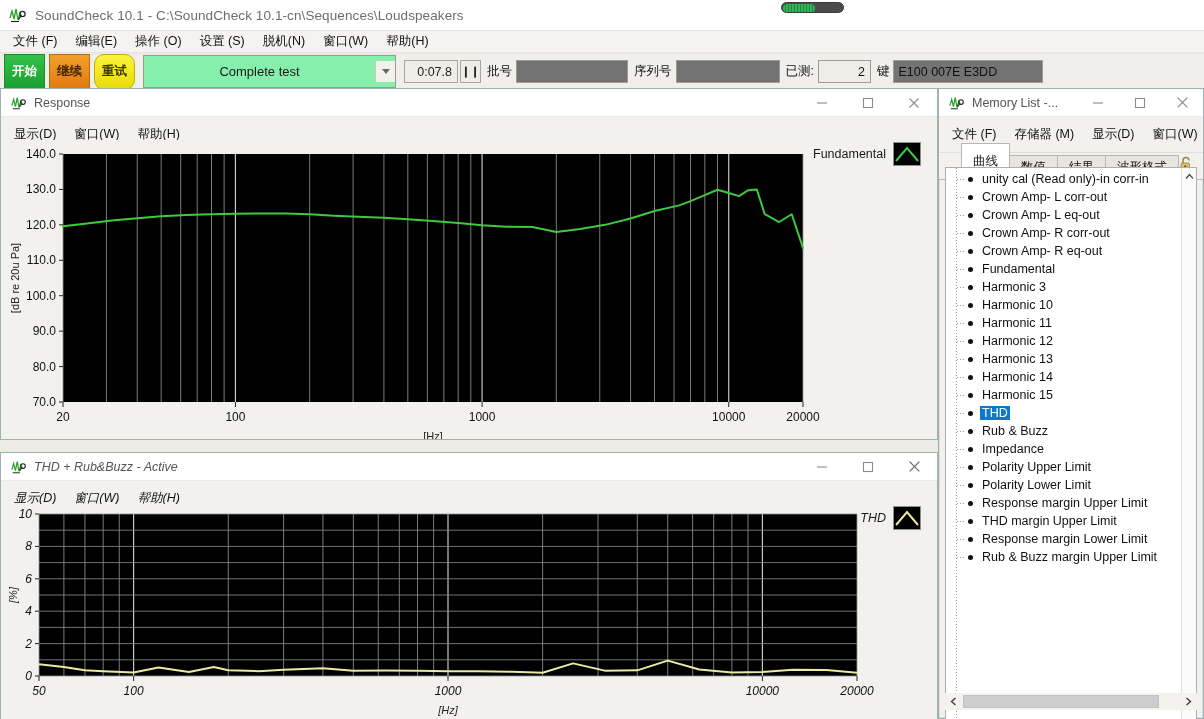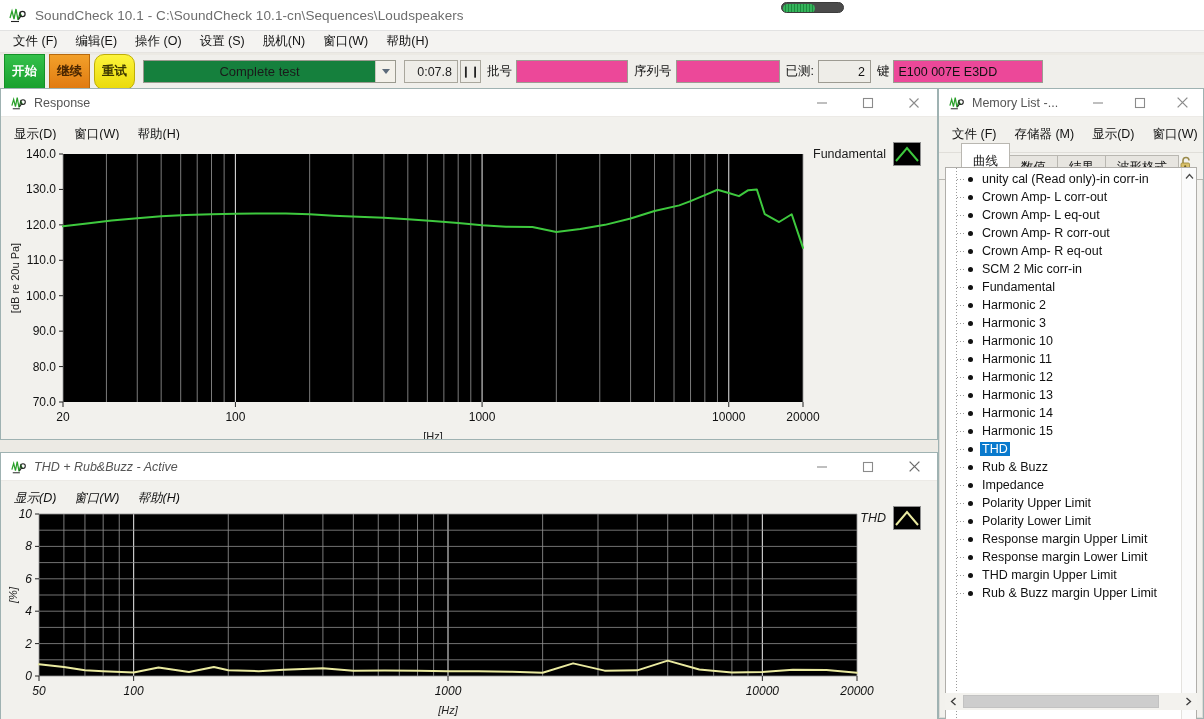--- a/index.html
+++ b/index.html
@@ -69,22 +69,22 @@
     display: flex; align-items: center; justify-content: center;
     margin-left: 4px; padding: 0 7px;
     cursor: pointer;
   }
   .tbtn.start  { background: linear-gradient(#34c04a,#18a02e); color: #ffffff; border-color:#149127;}
   .tbtn.cont   { background: linear-gradient(#f2a02a,#e07a10); color: #4a2600; border-color:#b86a0e;}
   .tbtn.retry  { background: linear-gradient(#fdf43c,#eada0a); color: #3a3500; border-color:#bfae07;border-radius:10px;}
 
   .combo {
     margin-left: 8px;
-    height: 23px; width: 253px;
-    background: #15803d;
+    height: 33px; width: 253px;
+    background: #86efac;
     border: 1px solid #9a9a8f;
     display: flex; align-items: center;
     position: relative;
     font-size: 13px; color: #1a1a1a;
     cursor: pointer;
   }
   .combo .val { flex: 1; text-align: center; }
   .combo .arrowbox {
     width: 20px; height: 21px; background: #f3f1ea;
     border-left: 1px solid #c9c7bd;
@@ -101,21 +101,21 @@
   }
   .pausebtn {
     margin-left: 2px; height: 23px; width: 21px;
     background: #eeede8; border: 1px solid #a9a79d;
     display: flex; align-items: center; justify-content: center;
     font-size: 11px; color: #222; cursor: pointer;
   }
   .tlabel { margin-left: 6px; font-size: 12.5px; color: #121212; white-space: nowrap; }
   .tinput {
     margin-left: 4px; height: 23px;
-    background: #ec4899; border: 1px solid #9d9b92;
+    background: #737373; border: 1px solid #9d9b92;
     font-size: 12.5px; color: #111; padding: 0 4px;
     display: flex; align-items: center;
   }
   .tinput.batch { width: 112px; }
   .tinput.serial { width: 104px; }
   .tinput.count {
     width: 53px; background: #eeede8; justify-content: flex-end; padding-right: 5px;
   }
   .tinput.key { width: 150px; }
 
@@ -570,32 +570,24 @@
           <div class="mem-item">
             <span class="bullet"></span>
             <span class="lbl">Crown Amp- R corr-out</span>
           </div>
           <div class="mem-item">
             <span class="bullet"></span>
             <span class="lbl">Crown Amp- R eq-out</span>
           </div>
           <div class="mem-item">
             <span class="bullet"></span>
-            <span class="lbl">SCM 2 Mic corr-in</span>
-          </div>
-          <div class="mem-item">
-            <span class="bullet"></span>
             <span class="lbl">Fundamental</span>
           </div>
           <div class="mem-item">
             <span class="bullet"></span>
-            <span class="lbl">Harmonic 2</span>
-          </div>
-          <div class="mem-item">
-            <span class="bullet"></span>
             <span class="lbl">Harmonic 3</span>
           </div>
           <div class="mem-item">
             <span class="bullet"></span>
             <span class="lbl">Harmonic 10</span>
           </div>
           <div class="mem-item">
             <span class="bullet"></span>
             <span class="lbl">Harmonic 11</span>
           </div>
@@ -634,25 +626,25 @@
           <div class="mem-item">
             <span class="bullet"></span>
             <span class="lbl">Polarity Lower Limit</span>
           </div>
           <div class="mem-item">
             <span class="bullet"></span>
             <span class="lbl">Response margin Upper Limit</span>
           </div>
           <div class="mem-item">
             <span class="bullet"></span>
+            <span class="lbl">THD margin Upper Limit</span>
+          </div>
+          <div class="mem-item">
+            <span class="bullet"></span>
             <span class="lbl">Response margin Lower Limit</span>
-          </div>
-          <div class="mem-item">
-            <span class="bullet"></span>
-            <span class="lbl">THD margin Upper Limit</span>
           </div>
           <div class="mem-item">
             <span class="bullet"></span>
             <span class="lbl">Rub &amp; Buzz margin Upper Limit</span>
           </div>
         </div>
       <div class="vscroll" style="right:0; top:0; bottom:0; width:15px;">
         <span class="arrow">
           <svg width="9" height="7" viewBox="0 0 9 7">
               <path d="M1 5.5 L4.5 1.5 L8 5.5" fill="none" stroke="#4a4a4a" stroke-width="1.2"></path>

